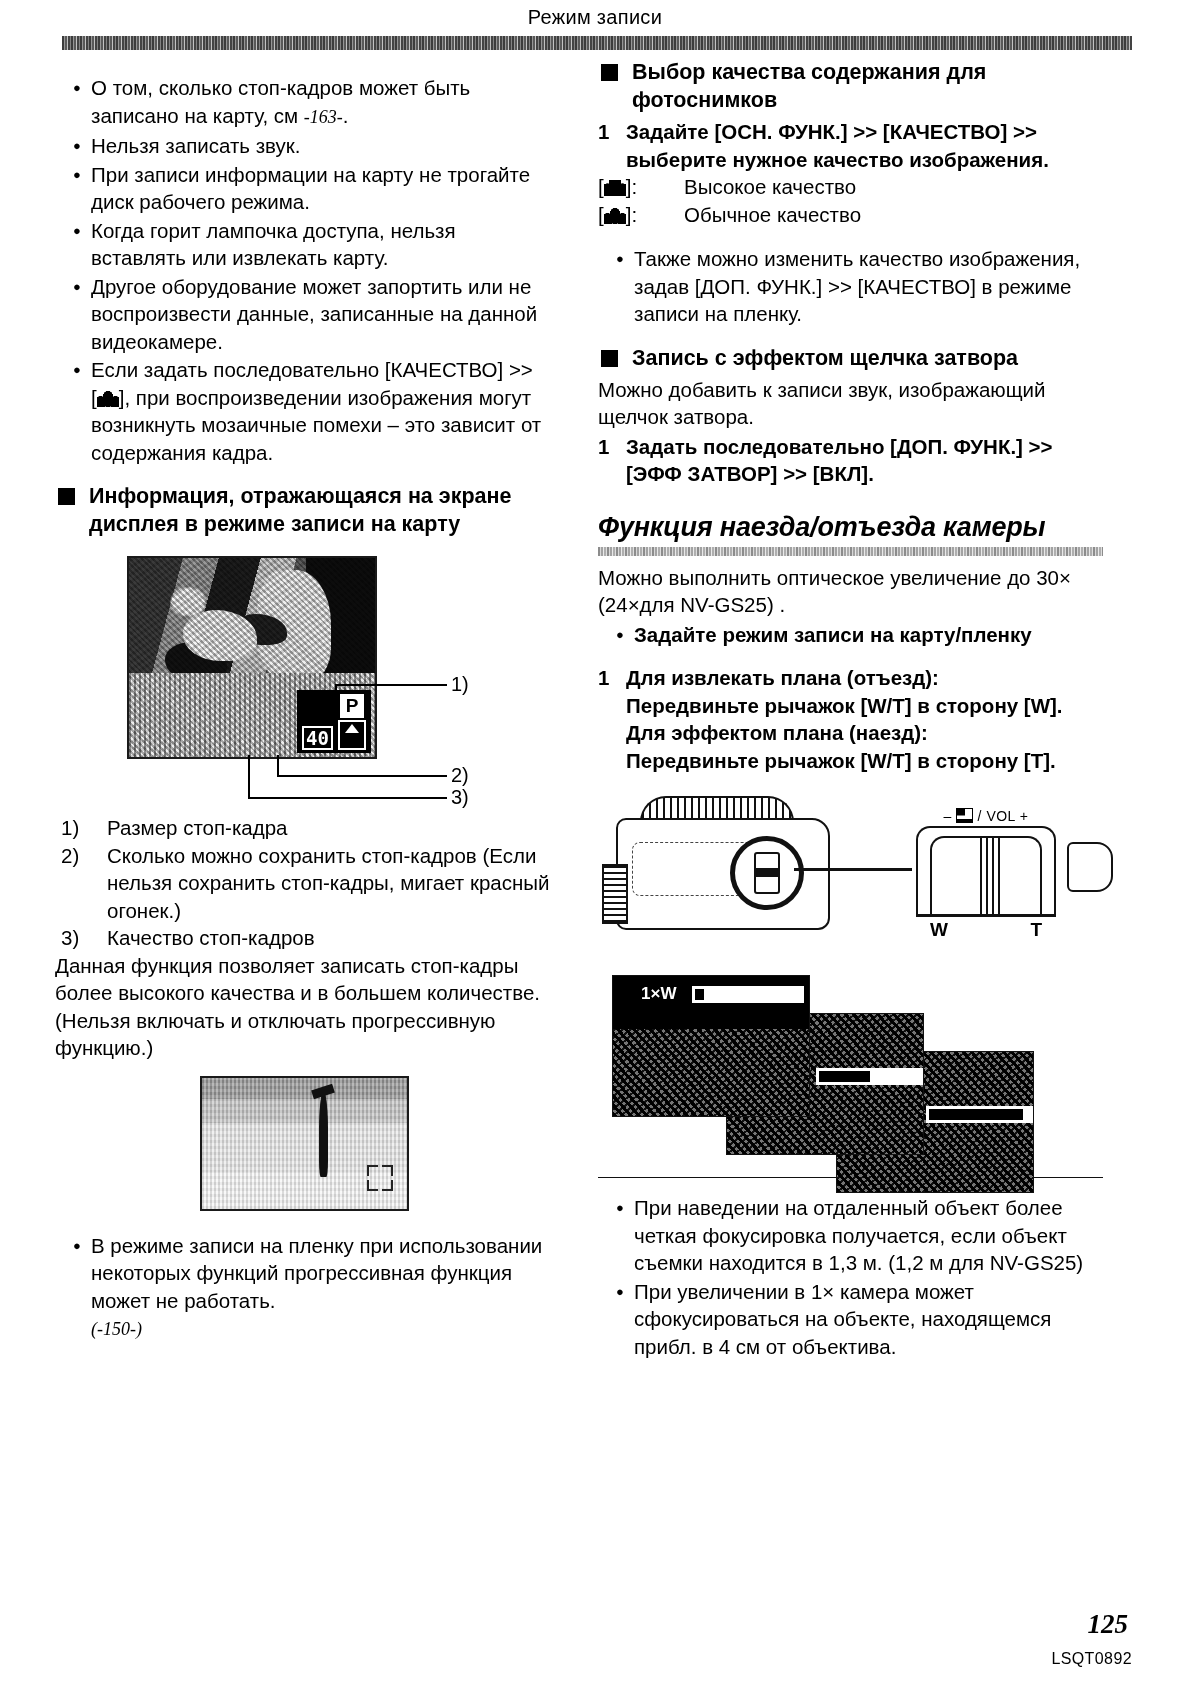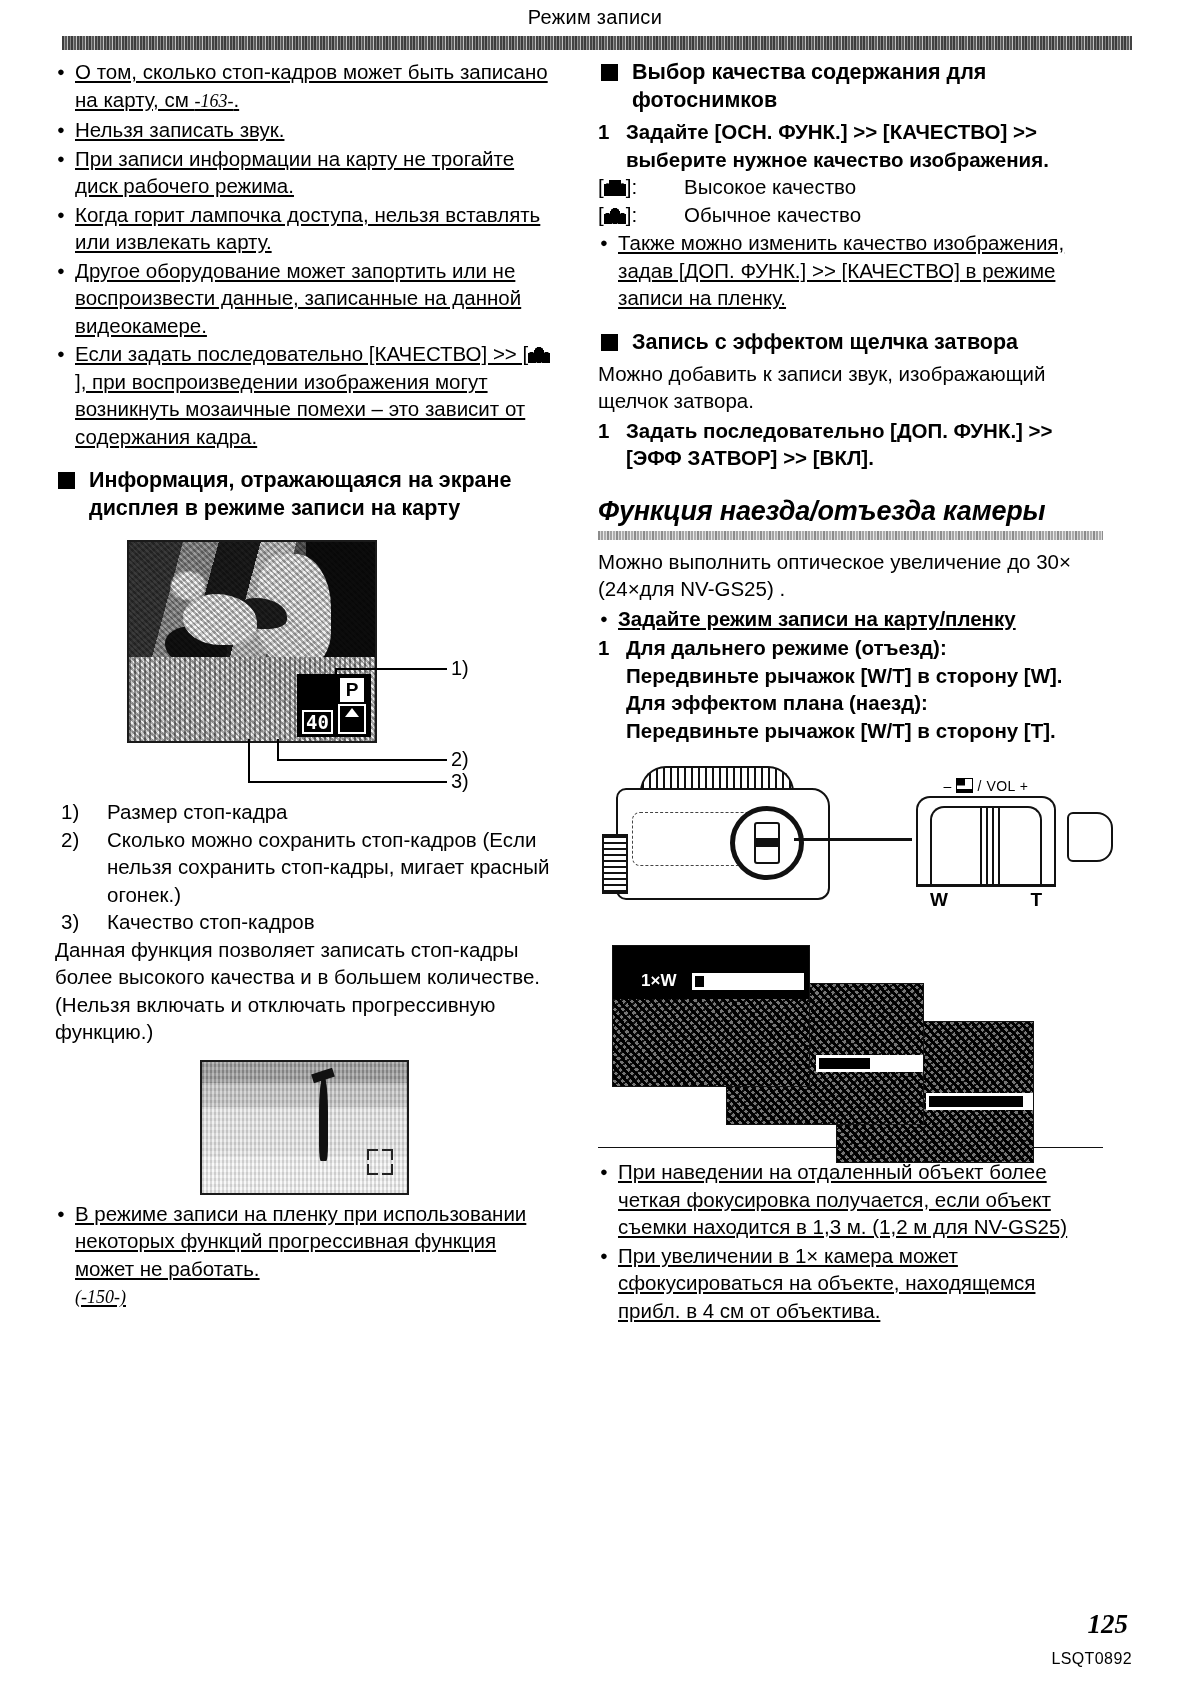--- a/index.html
+++ b/index.html
@@ -53,21 +53,21 @@
   
   .col {
     position: absolute;
     top: 58px;
     width: 505px;
   }
   .col-left  { left: 55px; }
   .col-right { left: 598px; }
 
   
-  .bullets { margin: 0; padding: 0; list-style: none; text-decoration: underline; }
+  .bullets { margin: 16px; padding: 0; list-style: none; }
   .bullets li {
     position: relative;
     padding-left: 20px;
     font-size: 20.5px;
     line-height: 27.5px;
     margin-bottom: 1px;
   }
   .bullets li::before {
     content: "\25CF";
     position: absolute;
@@ -504,21 +504,20 @@
   .zbarwrap {
     position: absolute;
     top: 8px;
     display: flex;
     align-items: center;
     gap: 16px;
     color: #fff;
     font-size: 17px;
     font-weight: bold;
     white-space: nowrap;
-    margin-top: 17px;
   }
   .zbar {
     position: relative;
     width: 112px;
     height: 17px;
     background: #fff;
   }
   .zbar i {
     position: absolute;
     left: 3px; top: 3px; bottom: 3px;
@@ -676,21 +675,21 @@
     <div class="sub-rule"></div>
 
     <p class="para" style="margin-top:8px;">Можно выполнить оптическое увеличение до 30× (24×для NV-GS25) .</p>
 
     <ul class="bullets" style="margin-top:2px;">
       <li style="font-weight:bold;"><span>Задайте режим записи на карту/пленку</span></li>
     </ul>
 
     <div class="step">
       <span class="num">1</span>
-      <span class="cont">Для дальнего режиме (отъезд):</span>
+      <span class="cont">Для извлекать плана (отъезд):</span>
       <span class="cont">Передвиньте рычажок [W/T] в сторону [W].</span>
       <span class="cont">Для эффектом плана (наезд):</span>
       <span class="cont">Передвиньте рычажок [W/T] в сторону [T].</span>
     </div>
 
     <div class="fig-camera">
       <div class="cam-handle"></div>
       <div class="cam-body"></div>
       <div class="cam-grip"></div>
       <div class="cam-lens"></div>

